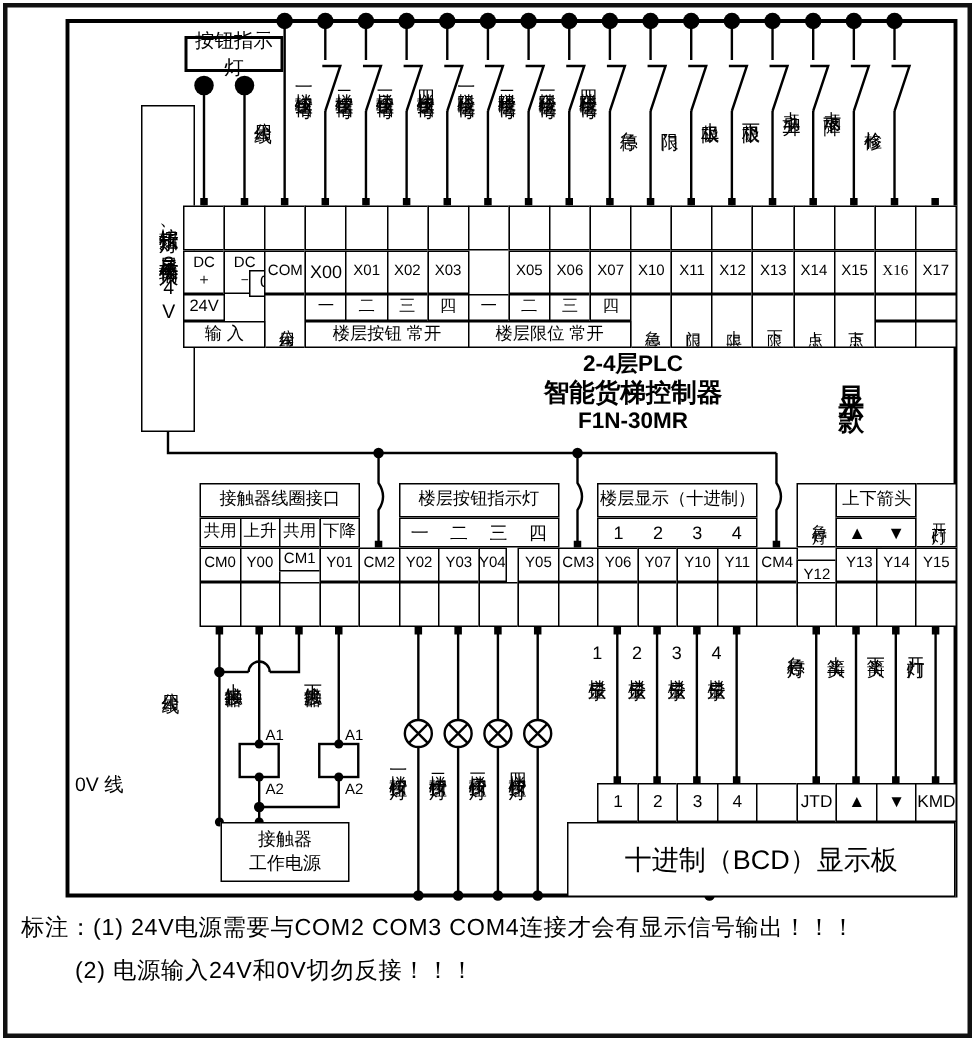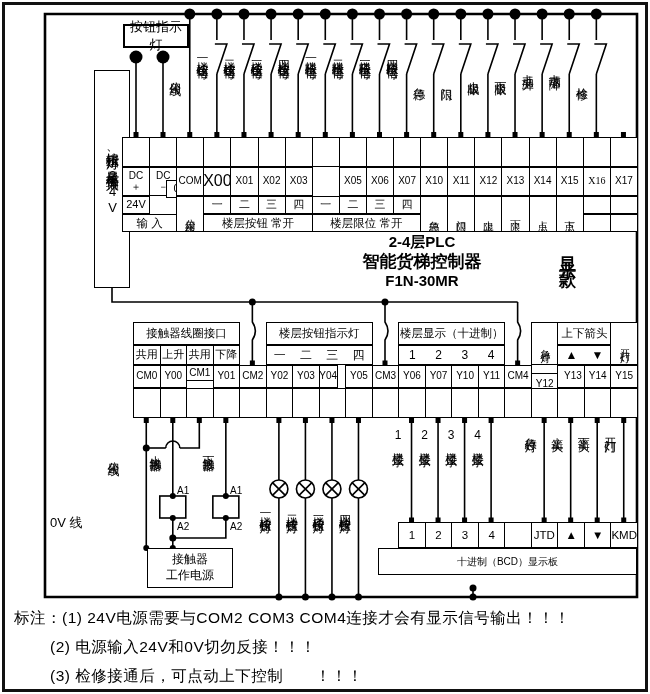--- a/index.html
+++ b/index.html
@@ -293,21 +293,21 @@
 ＋</div>
       <div class="cell" style="left: 122px; top: 196px; width: 28.105px; height: 18px; font-size: 11px;">24V</div>
       <div class="cell" style="left: 149.105px; top: 137px; width: 28.105px; height: 30px; font-size: 10px;"></div>
       <div class="cell" style="left: 149.105px; top: 167px; width: 28.105px; height: 29px; font-size: 10px;">DC
 －</div>
       <div class="cell" style="left: 149.105px; top: 180px; width: 28.105px; height: 18px; font-size: 11px; margin-left: 17px;">0V</div>
       <div class="cell" style="left: 176.21px; top: 137px; width: 28.105px; height: 30px; font-size: 10px;"></div>
       <div class="cell" style="left: 176.21px; top: 167px; width: 28.105px; height: 29px; font-size: 10px;">COM</div>
       <div class="cell v" style="left: 176.21px; top: 196px; width: 28.105px; height: 36px; font-size: 10.5px;">公用线</div>
       <div class="cell" style="left: 203.315px; top: 137px; width: 28.105px; height: 30px; font-size: 10px;"></div>
-      <div class="cell" style="left: 203.315px; top: 167px; width: 28.105px; height: 29px; font-size: 16px;">X00</div>
+      <div class="cell" style="left: 203.315px; top: 167px; width: 28.105px; height: 29px; font-size: 12px;">X00</div>
       <div class="cell" style="left: 203.315px; top: 196px; width: 28.105px; height: 18px; font-size: 11px;">一</div>
       <div class="cell" style="left: 230.42px; top: 137px; width: 28.105px; height: 30px; font-size: 10px;"></div>
       <div class="cell" style="left: 230.42px; top: 167px; width: 28.105px; height: 29px; font-size: 10px;">X01</div>
       <div class="cell" style="left: 230.42px; top: 196px; width: 28.105px; height: 18px; font-size: 11px;">二</div>
       <div class="cell" style="left: 257.525px; top: 137px; width: 28.105px; height: 30px; font-size: 10px;"></div>
       <div class="cell" style="left: 257.525px; top: 167px; width: 28.105px; height: 29px; font-size: 10px;">X02</div>
       <div class="cell" style="left: 257.525px; top: 196px; width: 28.105px; height: 18px; font-size: 11px;">三</div>
       <div class="cell" style="left: 284.63px; top: 137px; width: 28.105px; height: 30px; font-size: 10px;"></div>
       <div class="cell" style="left: 284.63px; top: 167px; width: 28.105px; height: 29px; font-size: 10px;">X03</div>
       <div class="cell" style="left: 284.63px; top: 196px; width: 28.105px; height: 18px; font-size: 11px;">四</div>
@@ -445,31 +445,30 @@
   <div class="vlab" style="left:107px;top:452px;">公用线</div>
   <div class="vlab" style="left:149px;top:446px;">上接触器</div>
   <div class="vlab" style="left:202px;top:446px;">下接触器</div>
   <div class="abs" style="left:177px;top:485px;font-size:10px;">A1</div>
   <div class="abs" style="left:177px;top:521px;font-size:10px;">A2</div>
   <div class="abs" style="left:230px;top:485px;font-size:10px;">A1</div>
   <div class="abs" style="left:230px;top:521px;font-size:10px;">A2</div>
   <div class="boxed" style="left:106px;top:548px;width:86px;height:40px;border-width:1.5px;font-size:12px;line-height:1.3;white-space:pre-line;margin-left:41px;">接触器
 工作电源</div>
 
-  <div class="boxed" style="left:378px;top:548px;width:259px;height:27px;border-width:1.5px;font-size:10px;justify-content:center;">
+  <div class="boxed" style="left:378px;top:548px;width:259px;height:50px;border-width:1.5px;font-size:18px;justify-content:center;">
     <span>十进制（BCD）显示板</span>
   </div>
   <div id="bcd-terminals">
       <div class="cell" style="left: 398.26px; top: 522px; width: 27.526px; height: 26px; font-size: 11.5px;">1</div>
       <div class="cell" style="left: 424.786px; top: 522px; width: 27.526px; height: 26px; font-size: 11.5px;">2</div>
       <div class="cell" style="left: 451.312px; top: 522px; width: 27.526px; height: 26px; font-size: 11.5px;">3</div>
       <div class="cell" style="left: 477.838px; top: 522px; width: 27.526px; height: 26px; font-size: 11.5px;">4</div>
       <div class="cell" style="left: 504.364px; top: 522px; width: 27.526px; height: 26px; font-size: 11.5px;"></div>
       <div class="cell" style="left: 530.89px; top: 522px; width: 27px; height: 26px; font-size: 11.5px;">JTD</div>
       <div class="cell" style="left: 557.416px; top: 522px; width: 27.526px; height: 26px; font-size: 11.5px;">▲</div>
       <div class="cell" style="left: 583.942px; top: 522px; width: 27.526px; height: 26px; font-size: 11.5px;">▼</div>
       <div class="cell" style="left: 610.468px; top: 522px; width: 27.526px; height: 26px; font-size: 11.5px;">KMD</div>
     </div>
 
   <div class="note-line" style="left:14px;top:608px;">标注：(1) 24V电源需要与COM2 COM3 COM4连接才会有显示信号输出！！！</div>
   <div class="note-line" style="left:50px;top:637px;">(2) 电源输入24V和0V切勿反接！！！</div>
-  <div class="note-line" style="left:50px;top:666px;">(3) 检修接通后，可点动上下控制　　！！！</div>
 </div>
 
 </body></html>

